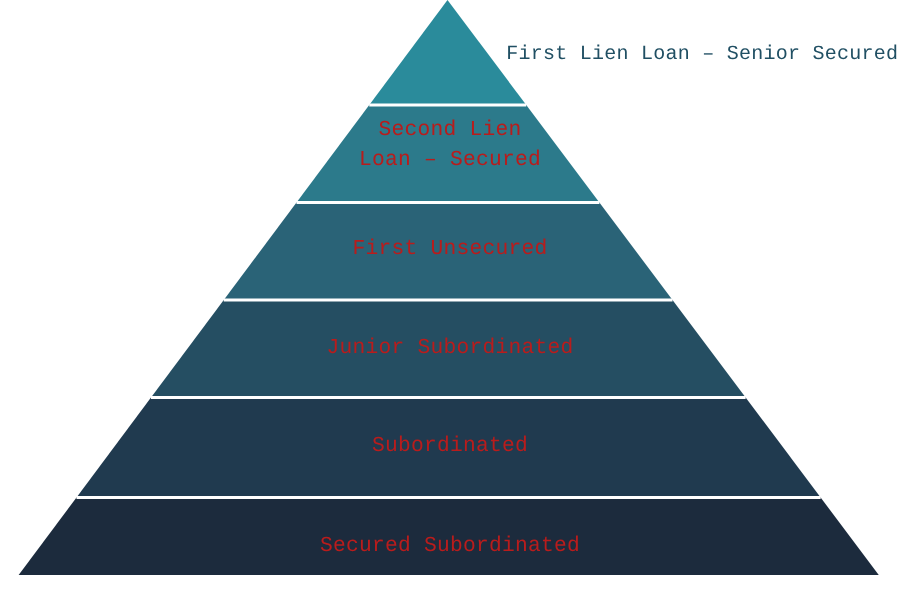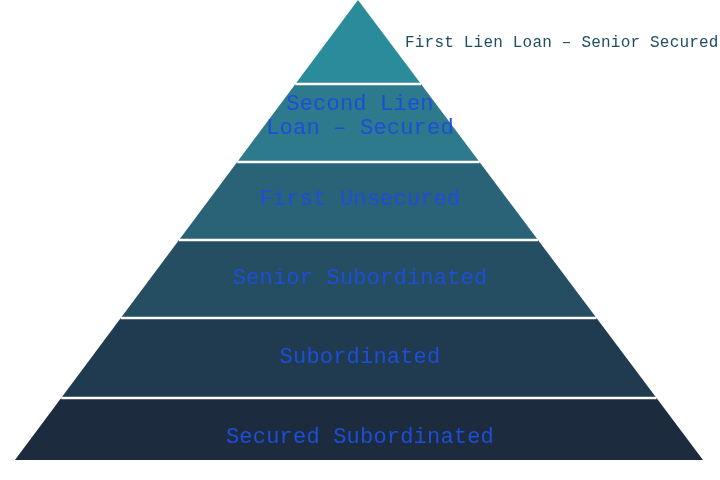--- a/index.html
+++ b/index.html
@@ -20,22 +20,22 @@
     position: absolute;
     left: 0;
     top: 0;
     display: block;
   }
   .band-label {
     position: absolute;
     left: 0;
     width: 720px;
     text-align: center;
-    color: #1d4ed8;
-    font-size: 22px;
+    color: #b91c1c;
+    font-size: 17px;
     line-height: 24px;
     white-space: pre-line;
     letter-spacing: 0.2px;
     pointer-events: none;
   }
   .band-label.lvl2 { top: 93px; }
   .band-label.lvl3 { top: 188px; }
   .band-label.lvl4 { top: 267px; }
   .band-label.lvl5 { top: 346px; }
   .band-label.lvl6 { top: 426px; }
@@ -69,18 +69,18 @@
       <line x1="61.2" x2="656.5" y1="398" y2="398" stroke="#ffffff" stroke-width="2.5"></line>
     </svg>
 
   <div class="outside-label">First Lien Loan – Senior Secured</div>
 
   <div class="band-label lvl2">Second Lien
 Loan – Secured</div>
 
   <div class="band-label lvl3">First Unsecured</div>
 
-  <div class="band-label lvl4">Senior Subordinated</div>
+  <div class="band-label lvl4">Junior Subordinated</div>
 
   <div class="band-label lvl5">Subordinated</div>
 
   <div class="band-label lvl6">Secured Subordinated</div>
 </div>
 
 </body></html>

